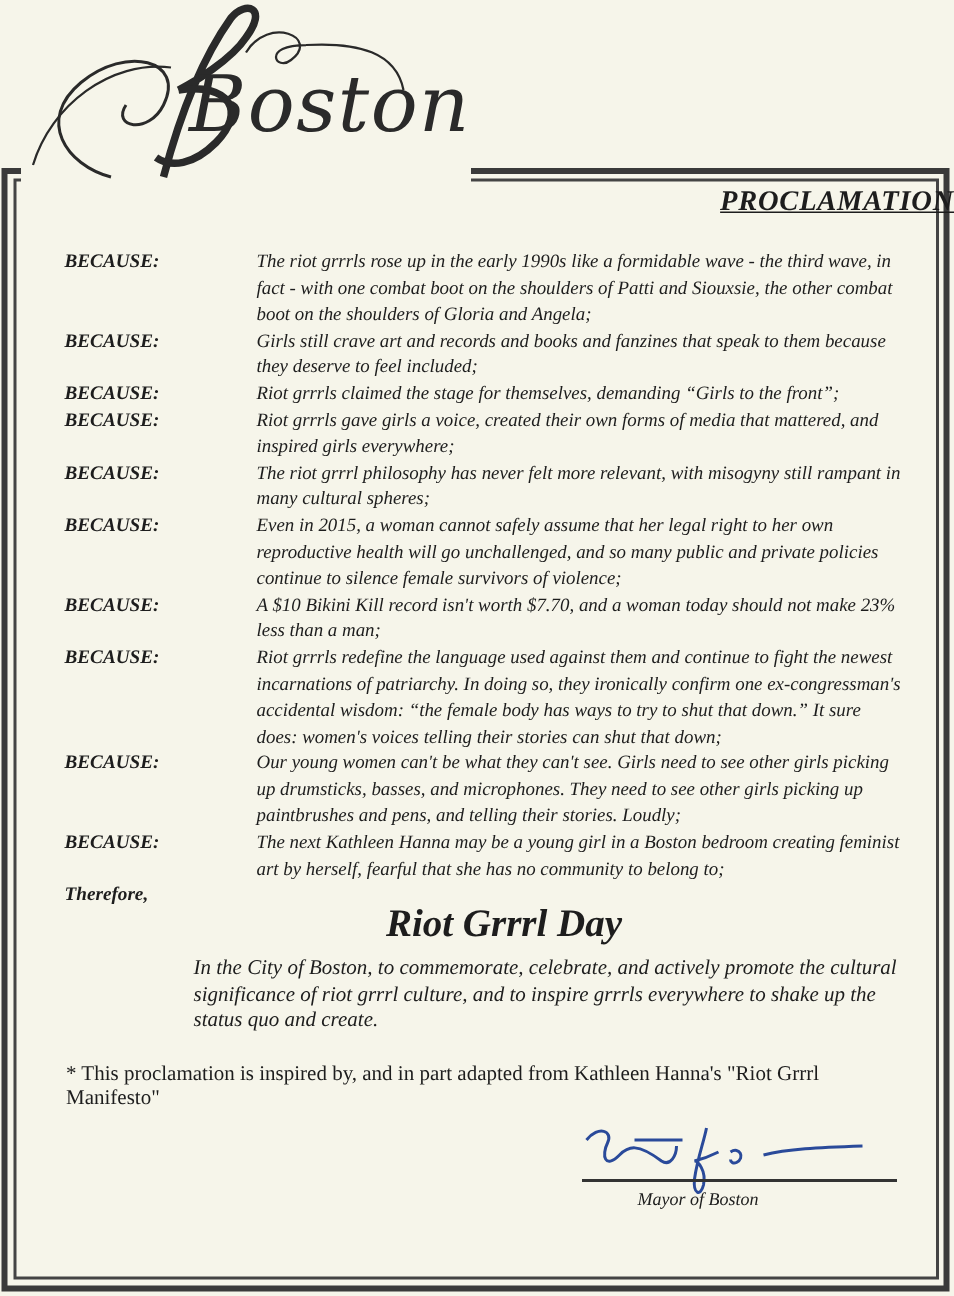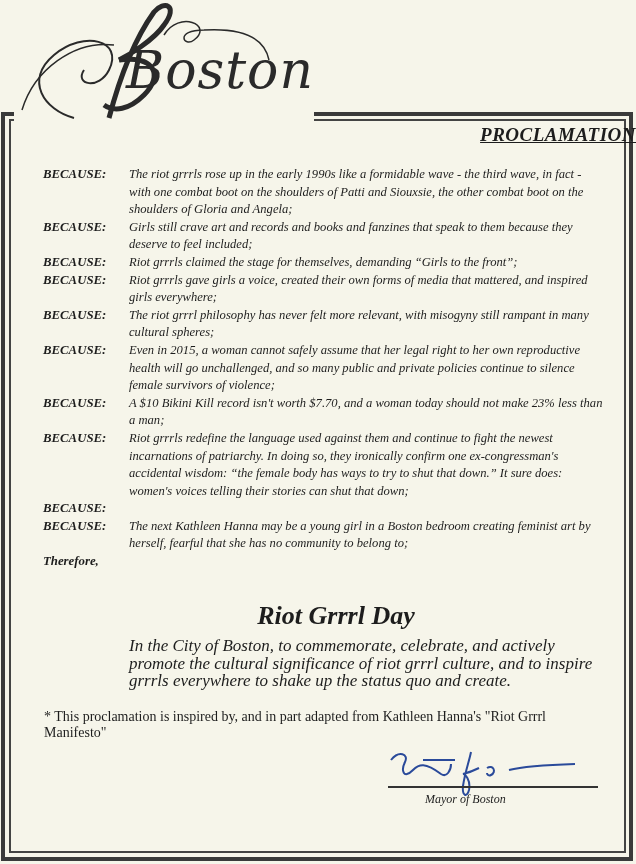--- a/index.html
+++ b/index.html
@@ -29,32 +29,32 @@
   }
   .title {
     position: absolute; left: 0; width: 636px; top: 124px; text-align: right;
     font-weight: bold; font-style: italic; font-size: 19px; text-decoration: underline;
     letter-spacing: 0.5px;
   }
   .clauses {
     position: absolute; left: 43px; top: 166px; width: 560px;
     font-style: italic; font-size: 12.6px; line-height: 17.6px;
   }
-  .clause { display: flex; }
+  .clause { display: flex; gap: 42px; }
   .clause .lbl {
     width: 86px; flex: none; font-weight: bold; font-size: 12.8px;
   }
   .clause .txt { flex: 1; }
   .day-title {
     position: absolute; left: 0; width: 636px; top: 601px; text-align: center;
     font-weight: bold; font-style: italic; font-size: 26px; padding-left: 18px;
   }
   .day-body {
     position: absolute; left: 129px; top: 637px; width: 470px;
-    font-style: italic; font-size: 17px; line-height: 17.6px;
+    font-style: italic; font-size: 14px; line-height: 17.6px;
   }
   .footnote {
     position: absolute; left: 44px; top: 709px; width: 560px;
     font-size: 14px;
   }
   .signature { position: absolute; left: 385px; top: 748px; }
   .sig-line {
     position: absolute; left: 388px; top: 786px; width: 210px; height: 1.5px; background: #333;
   }
   .sig-title {
@@ -109,20 +109,21 @@
   <div class="clause">
     <span class="lbl">BECAUSE:</span>
     <span class="txt">A $10 Bikini Kill record isn't worth $7.70, and a woman today should not make 23% less than a man;</span>
   </div>
   <div class="clause">
     <span class="lbl">BECAUSE:</span>
     <span class="txt">Riot grrrls redefine the language used against them and continue to fight the newest incarnations of patriarchy. In doing so, they ironically confirm one ex-congressman's accidental wisdom: “the female body has ways to try to shut that down.”  It sure does: women's voices telling their stories can shut that down;</span>
   </div>
   <div class="clause">
     <span class="lbl">BECAUSE:</span>
+    <span class="txt">Our young women can't be what they can't see. Girls need to see other girls picking up drumsticks, basses, and microphones. They need to see other girls picking up paintbrushes and pens, and telling their stories. Loudly;</span>
   </div>
   <div class="clause">
     <span class="lbl">BECAUSE:</span>
     <span class="txt">The next Kathleen Hanna may be a young girl in a Boston bedroom creating feminist art by herself, fearful that she has no community to belong to;</span>
   </div>
   <div class="clause">
     <span class="lbl">Therefore,</span>
   </div>
 </div>
 

